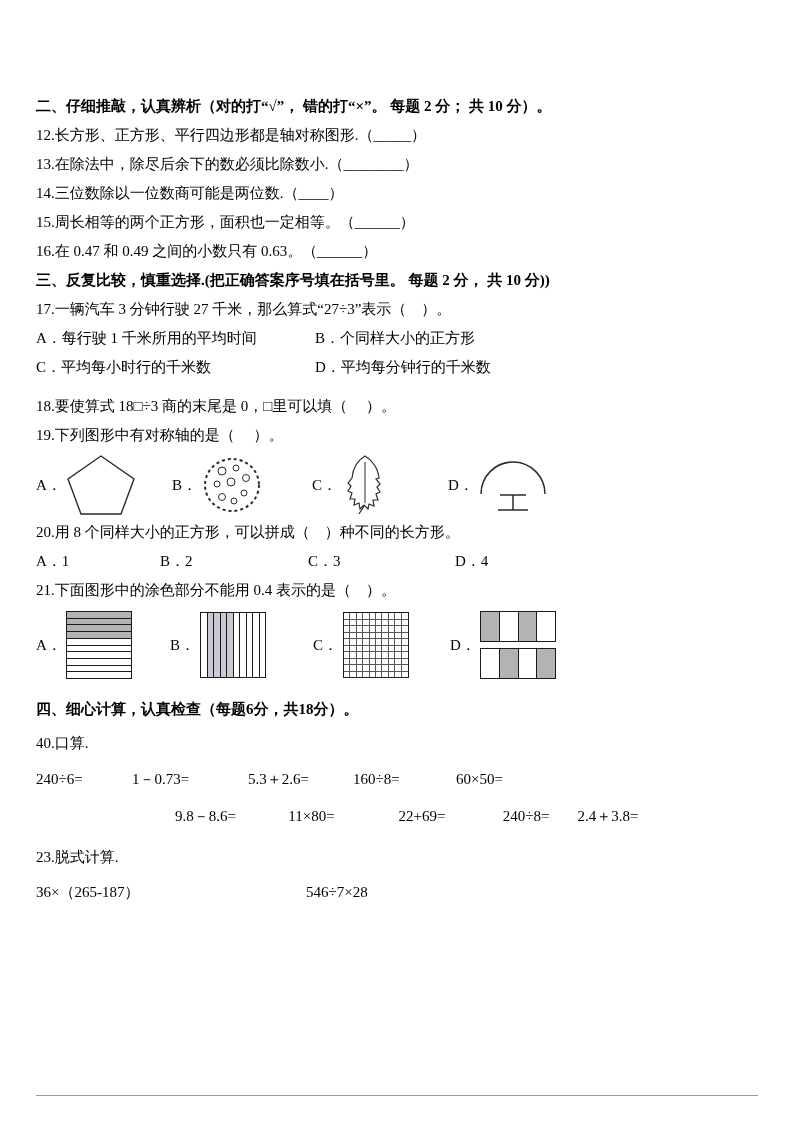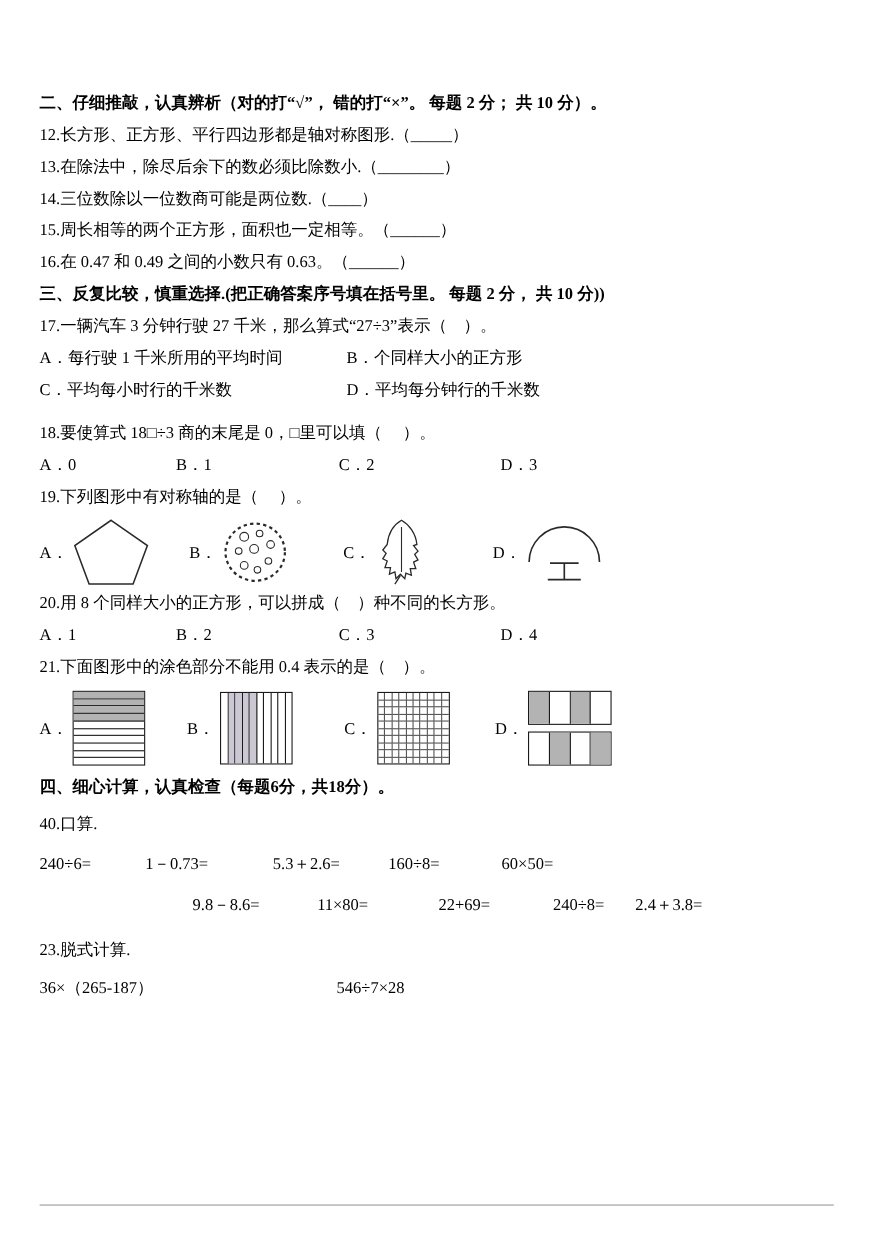--- a/index.html
+++ b/index.html
@@ -5,23 +5,23 @@
   * { margin:0; padding:0; box-sizing:border-box; }
   html,body { background:#fff; }
   body {
     width:794px; height:1123px;
     font-family:"Liberation Serif","DejaVu Serif",serif;
     font-size:15px; color:#000;
   }
   .page { position:relative; width:794px; height:1123px; overflow:hidden; background:#fff; }
   .content { padding:72px 34px 0 36px; }
   .q { line-height:29px; }
-  .sec { font-weight:bold; margin-top:8px; }
+  .sec { font-weight:bold; margin-top:20px; }
   .mt10 { margin-top:10px; }
-  .mt14 { margin-top:4px; }
+  .mt14 { margin-top:14px; }
   .mt5  { margin-top:5px; }
   .mt7  { margin-top:7px; }
   .mt8  { margin-top:8px;text-align:center; }
   .mt12 { margin-top:12px; }
   .mt6  { margin-top:6px; }
 
   .optwide { display:inline-block; width:279px; }
   .o1 { display:inline-block; width:124px; }
   .o2 { display:inline-block; width:148px; }
   .o3 { display:inline-block; width:147px; }
@@ -81,23 +81,20 @@
 
     <p class="q">17.一辆汽车 3 分钟行驶 27 千米，那么算式“27÷3”表示（　）。</p>
     <p class="q">
       <span class="optwide">A．每行驶 1 千米所用的平均时间</span><span>B．个同样大小的正方形</span>
     </p>
     <p class="q">
       <span class="optwide">C．平均每小时行的千米数</span><span>D．平均每分钟行的千米数</span>
     </p>
 
     <p class="q mt10">18.要使算式 18□÷3 商的末尾是 0，□里可以填（　 ）。</p>
-    <p class="q">
-      <span class="o1">A．0</span><span class="o2">B．1</span><span class="o3">C．2</span><span>D．3</span>
-    </p>
 
     <p class="q">19.下列图形中有对称轴的是（　 ）。</p>
     <div class="figrow q19row">
       <span class="figlabel">A．</span>
       <span class="figwrap mrA">
         <svg width="70" height="62" viewBox="0 0 70 62">
           <polygon points="35,2 68,25 55,60 15,60 2,25" fill="none" stroke="#2a2a2a" stroke-width="1.4"></polygon>
         </svg>
       </span>
       <span class="figlabel">B．</span>

